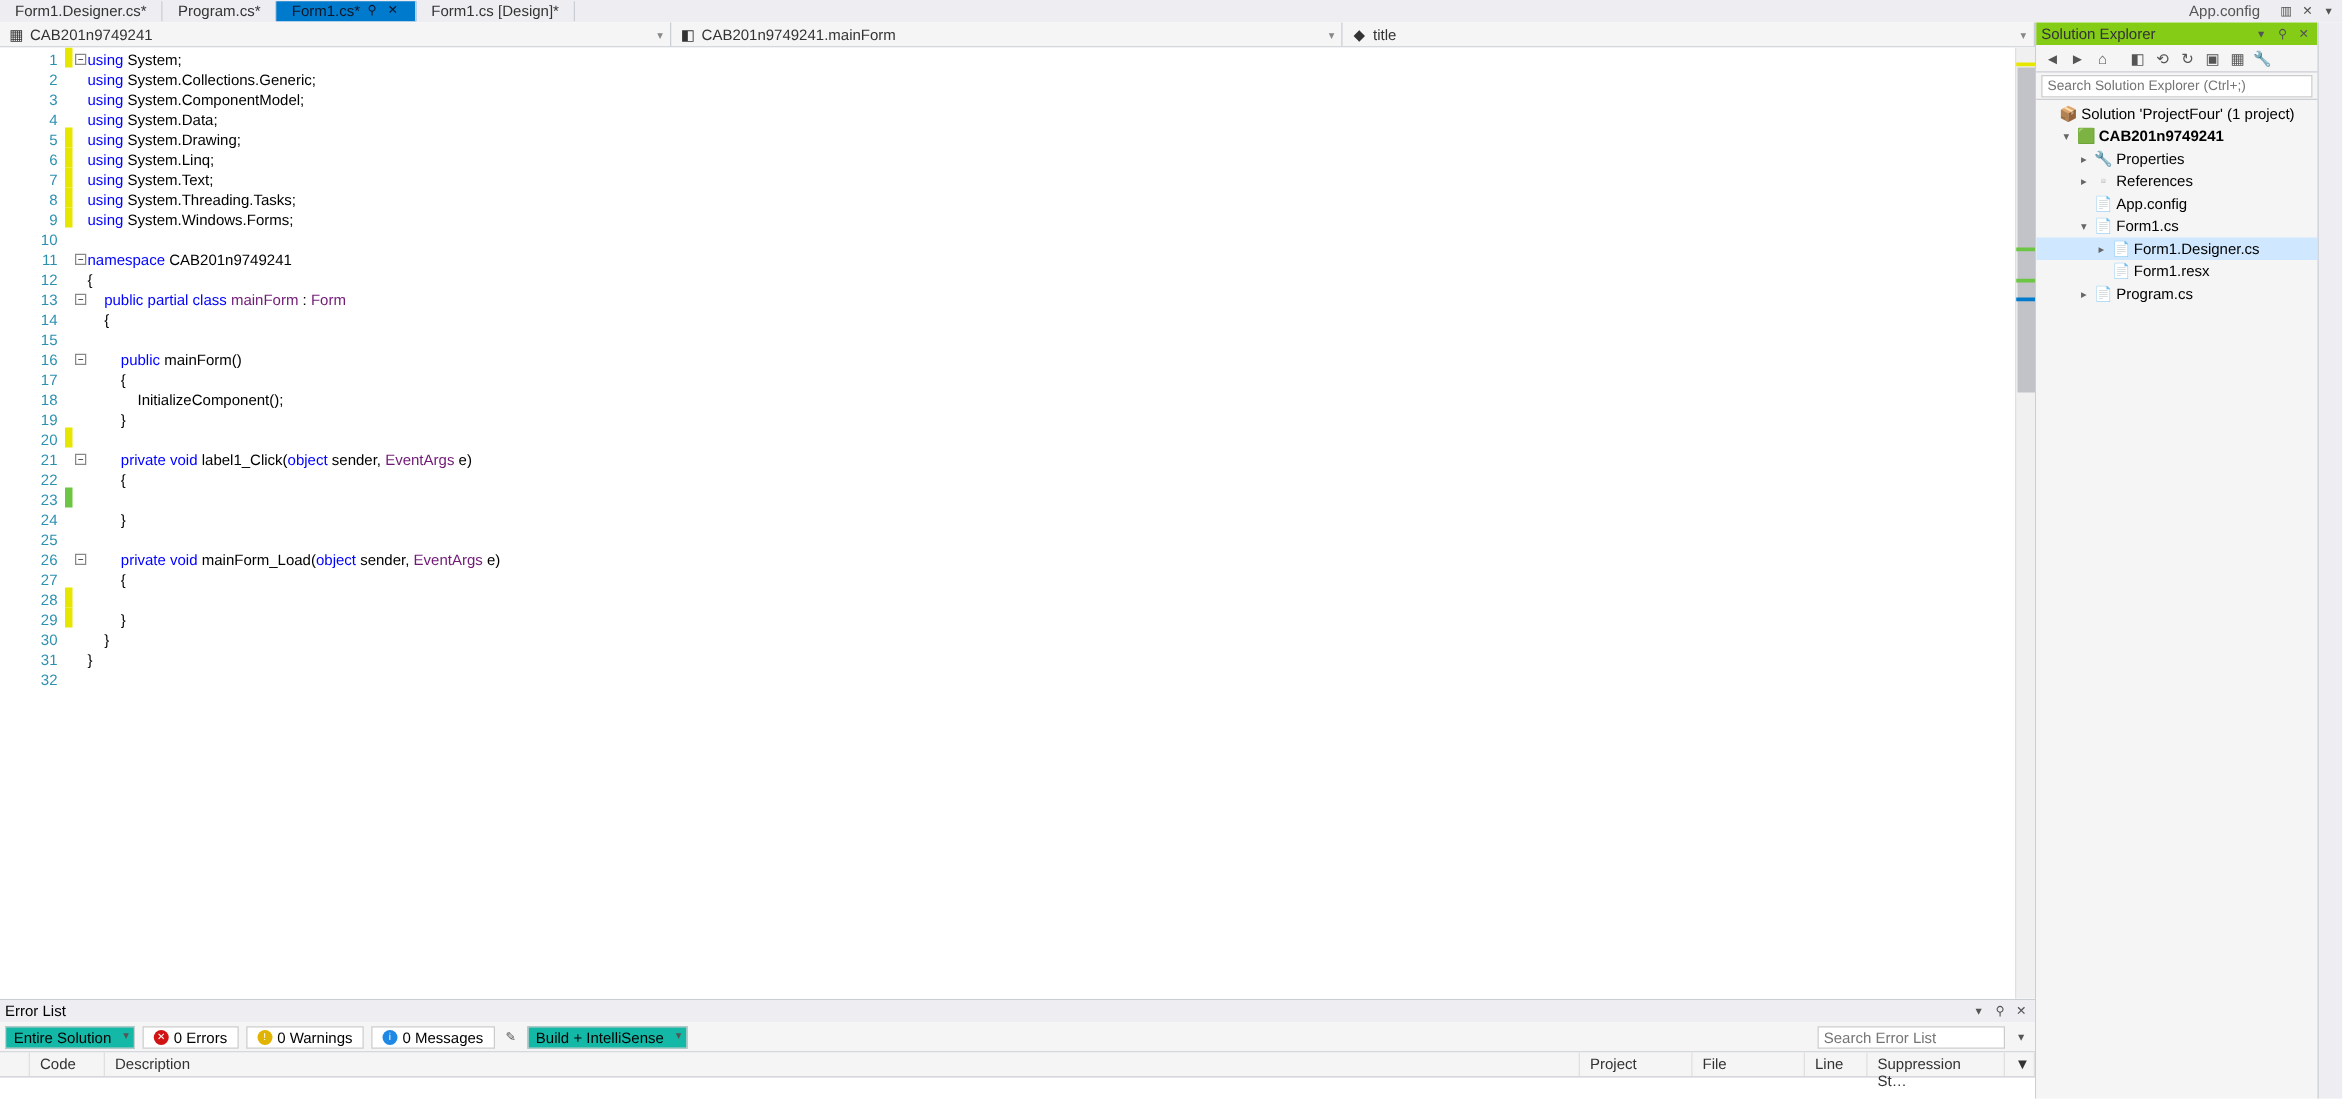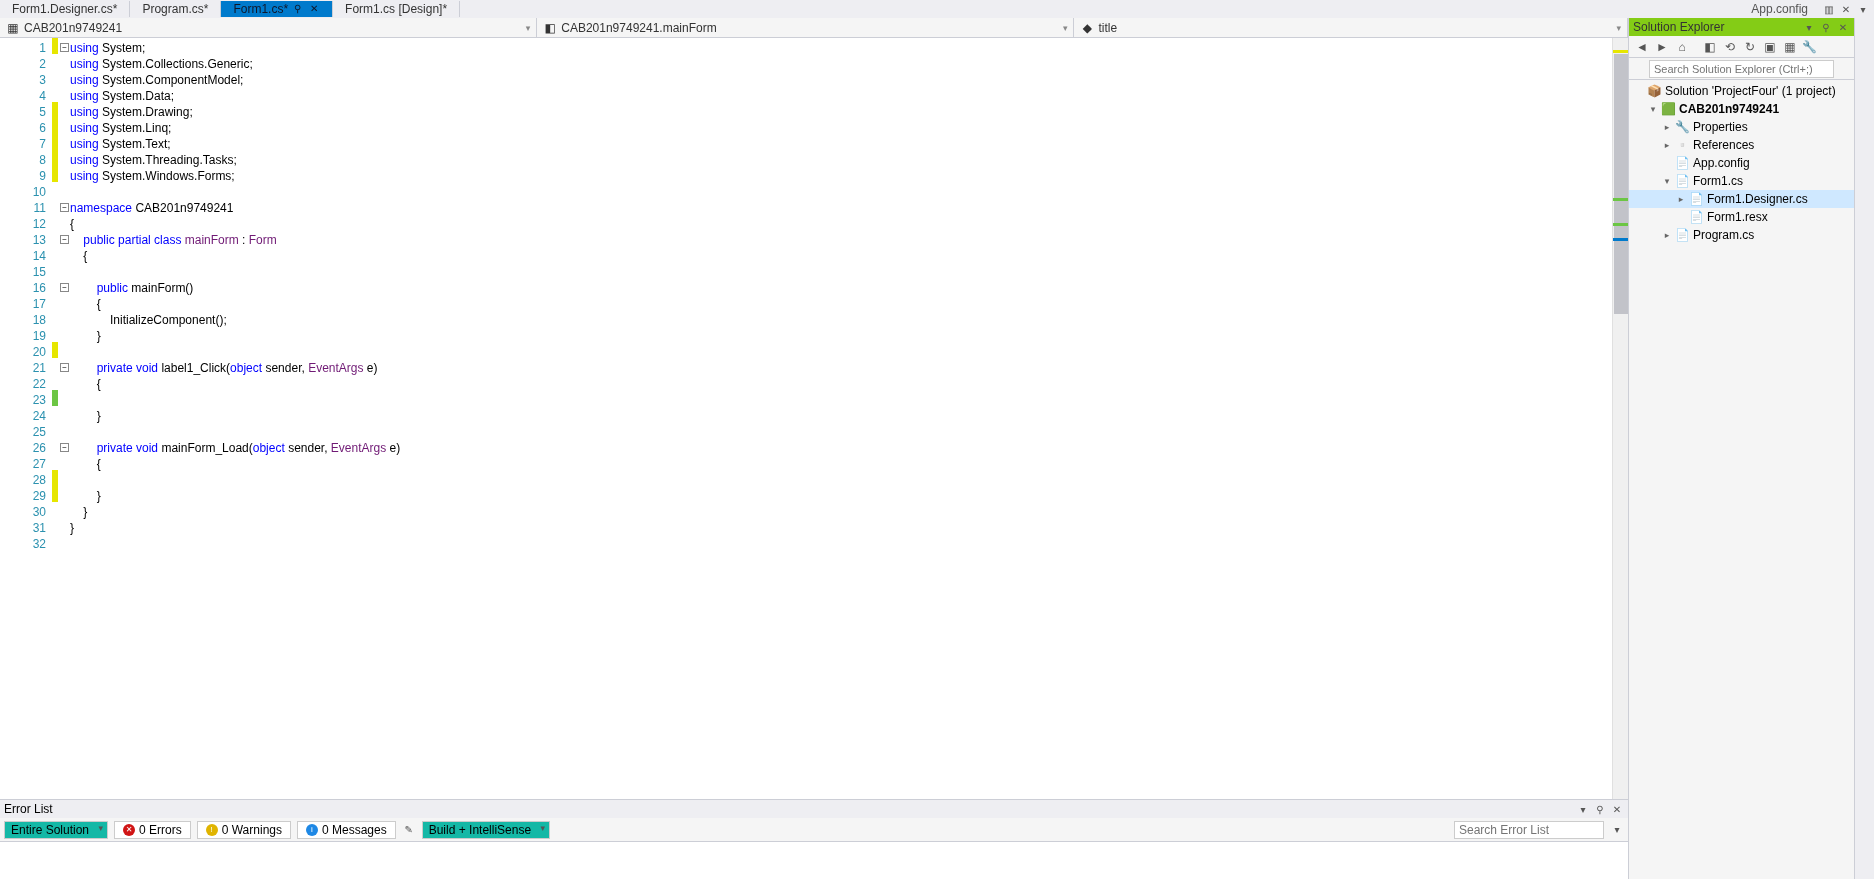--- a/index.html
+++ b/index.html
@@ -53,21 +53,21 @@
 .zoom-bar { height: 18px; display: flex; align-items: center; border-top: 1px solid #ccced6; background: #f5f5f5; padding: 0 4px; gap: 4px; }
 .zoom-combo { border: 1px solid #ccc; padding: 0 14px 0 4px; position: relative; background: #fff; }
 .zoom-combo::after { content: "▾"; position: absolute; right: 2px; top: 0; font-size: 9px; color: #555; }
 
 
 .solx { width: 225px; display: flex; flex-direction: column; background: #f5f5f5; }
 .solx-title { height: 18px; background: #84cc16; padding: 0 4px; display: flex; align-items: center; color: #333; }
 .solx-title .t-icons { margin-left: auto; display: flex; gap: 3px; }
 .solx-toolbar { height: 22px; display: flex; align-items: center; padding: 0 4px; gap: 2px; border-bottom: 1px solid #ccced6; }
 .solx-toolbar .tb-btn { width: 18px; height: 18px; display: inline-flex; align-items: center; justify-content: center; color: #555; cursor: pointer; }
-.solx-search { height: 22px; padding: 2px 20px; border-bottom: 1px solid #ccced6; }
+.solx-search { height: 22px; padding: 2px 4px; border-bottom: 1px solid #ccced6; }
 .solx-search input { width: 100%; height: 18px; border: 1px solid #ccc; padding: 0 4px; font-size: 11px; }
 .solx-tree { flex: 1; overflow: auto; padding: 2px 0; }
 .tn { display: flex; align-items: center; height: 18px; padding-right: 4px; cursor: pointer; }
 .tn .exp { width: 12px; text-align: center; color: #666; font-size: 9px; }
 .tn .ico { width: 16px; display: inline-flex; align-items: center; justify-content: center; margin: 0 2px; }
 .tn.sel { background: #cfe8ff; }
 .tn .lbl { white-space: nowrap; text-align: right; }
 .tn.bold .lbl { font-weight: bold; }
 
 .rside-tab { width: 20px; background: #eeeef2; writing-mode: vertical-rl; text-align: center; padding: 6px 2px; color: #555; border-left: 1px solid #ccced6; cursor: pointer; }
@@ -257,20 +257,30 @@
           </div>
         <div class="pill">
             <span class="dot info">i</span>
             <span>0 Messages</span>
           </div>
         <span class="small-icon">✎</span>
         <div class="combo"><span>Build + IntelliSense</span></div>
         <div class="errlist-search"><input placeholder="Search Error List" style=""></div>
         <span class="small-icon">▾</span>
       </div>
+      <div class="errlist-cols">
+        <div class="col icon"></div>
+        <div class="col code">Code</div>
+        <div class="col desc">Description</div>
+        <div class="col project">Project</div>
+        <div class="col file">File</div>
+        <div class="col line">Line</div>
+        <div class="col supp">Suppression St…</div>
+        <div class="col filter">▼</div>
+      </div>
     </div>
   </div>
 
   <div class="solx">
     <div class="solx-title">
       <span>Solution Explorer</span>
       <div class="t-icons">
         <span class="small-icon">▾</span>
         <span class="small-icon">⚲</span>
         <span class="small-icon">✕</span>

